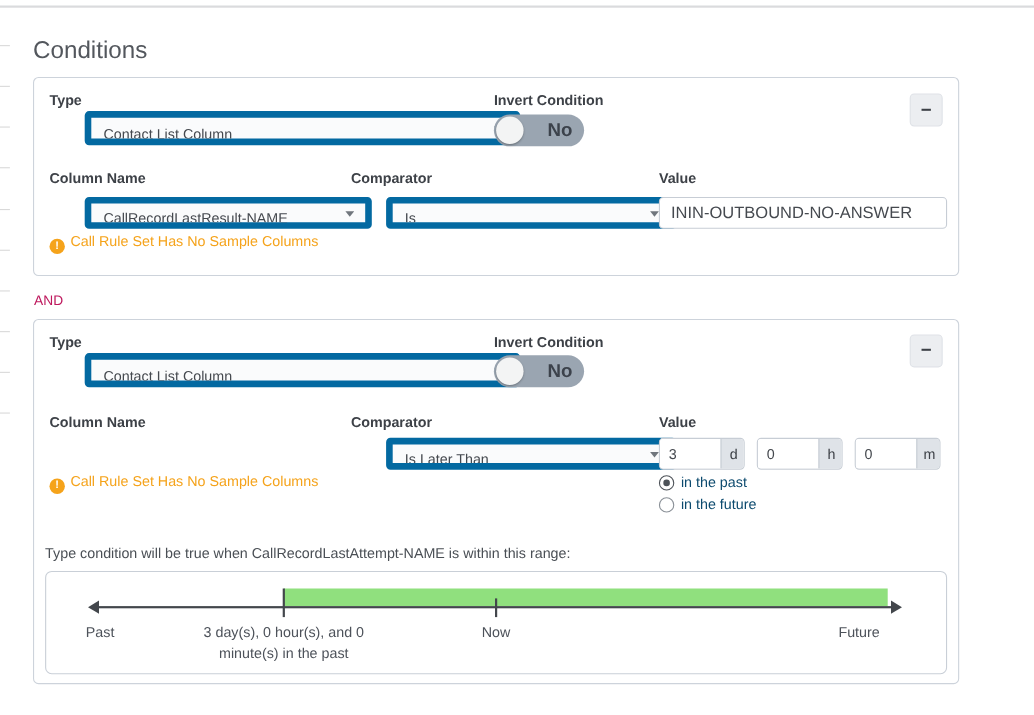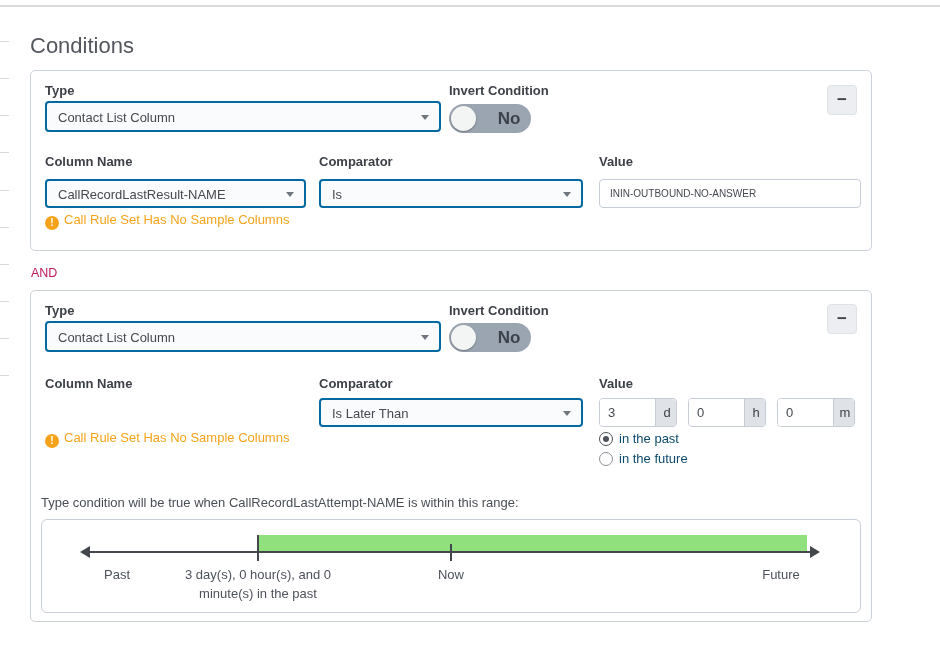--- a/index.html
+++ b/index.html
@@ -12,30 +12,30 @@
 
   .title { position:absolute; left:30px; top:33px; font-size:22px; color:#53575d; }
 
   .cbox { position:absolute; left:30px; width:842px; background:#fff;
           border:1px solid #cdd3db; border-radius:5px; }
   .box1 { top:70px; height:181px; }
   .box2 { top:290px; height:332px; }
 
   .lbl { position:absolute; font-size:13px; font-weight:bold; color:#3d4147; white-space:nowrap; }
 
-  .select { position:absolute; height:31px; border:2px solid #0369a1; border-radius:4px;
+  .select { position:absolute; height:31px; border:6px solid #0369a1; border-radius:4px;
             background:#fafbfc; font-size:13px; color:#45494f; line-height:29px;
-            padding:0 26px 0 11px; cursor:pointer; white-space:nowrap; overflow:hidden; }
+            padding:0 26px 0 11px; cursor:pointer; white-space:nowrap; overflow:hidden;margin-left:32px; }
   .select-sm { height:29px; line-height:27px; }
   .caret { position:absolute; right:10px; top:50%; margin-top:-2px; width:0; height:0;
            border-left:4px solid transparent; border-right:4px solid transparent;
            border-top:5px solid #70767d; }
 
   input.txt { position:absolute; height:29px; border:1px solid #c7cdd5; border-radius:4px;
-              background:#fff; font-size:10px; color:#45494f; padding:0 10px;
+              background:#fff; font-size:15px; color:#45494f; padding:0 10px;
               font-family:inherit; outline:none; }
 
   .toggle { position:absolute; width:82px; height:29px; border-radius:15px;
             background:#9aa5b1; cursor:pointer; }
   .knob { position:absolute; left:2px; top:2px; width:25px; height:25px; border-radius:50%;
           background:#f3f4f4; box-shadow:0 1px 2px rgba(0,0,0,.3); }
   .tlabel { position:absolute; left:40px; top:0; width:40px; text-align:center;
             line-height:29px; font-size:17px; font-weight:bold; color:#3c424b; }
 
   .minus { position:absolute; right:14px; top:14px; width:30px; height:30px;
@@ -190,21 +190,21 @@
     <div class="range-text">Type condition will be true when CallRecordLastAttempt-NAME is within this range:</div>
 
     <div class="timeline">
       <div class="tl-green"></div>
       <div class="tl-line"></div>
       <div class="tl-arrow-l"></div>
       <div class="tl-arrow-r"></div>
       <div class="tl-tick-start"></div>
       <div class="tl-tick-now"></div>
 
-      <div class="tl-label" style="left:49px; width:52px">Past</div>
+      <div class="tl-label" style="left:23px; width:52px">Past</div>
       <div class="tl-label" style="left:136px; width:160px">
         <div>3 day(s), 0 hour(s), and 0</div>
         <div>minute(s) in the past</div>
       </div>
       <div class="tl-label" style="left:379px; width:60px">Now</div>
       <div class="tl-label" style="left:709px; width:60px">Future</div>
     </div>
   </div>
 
 </div>

